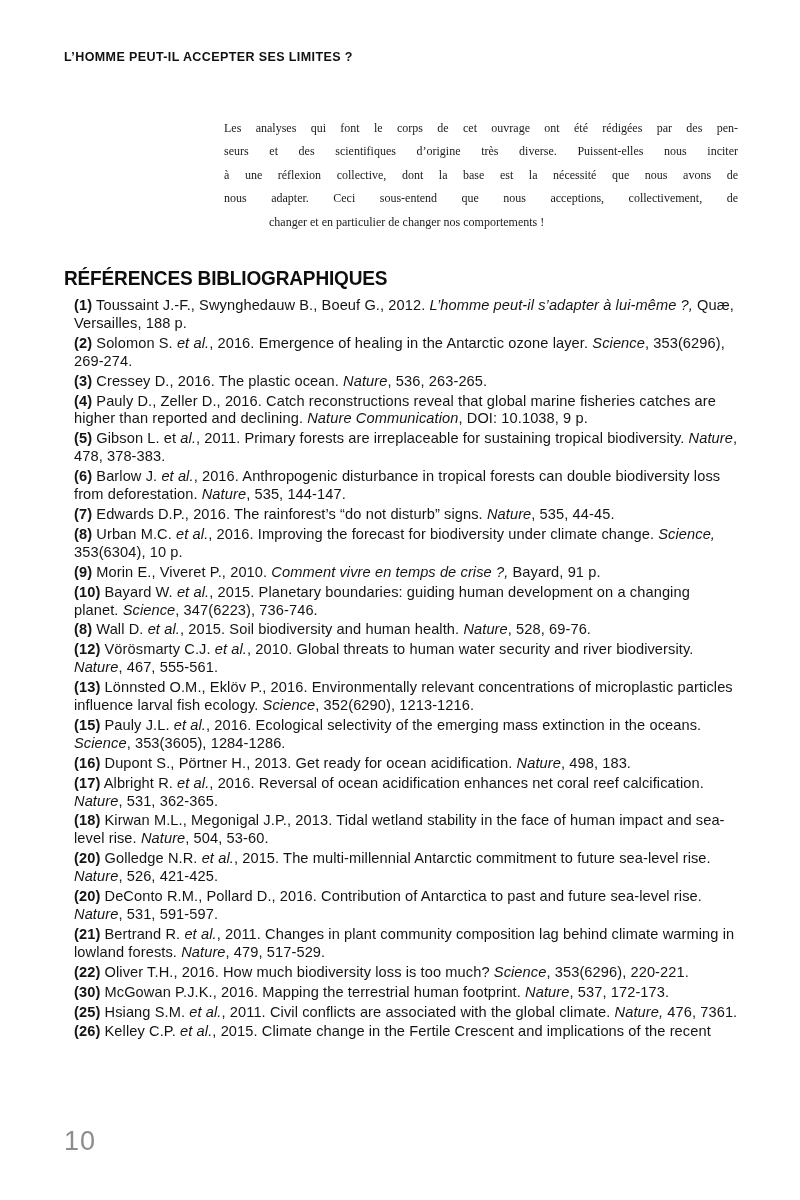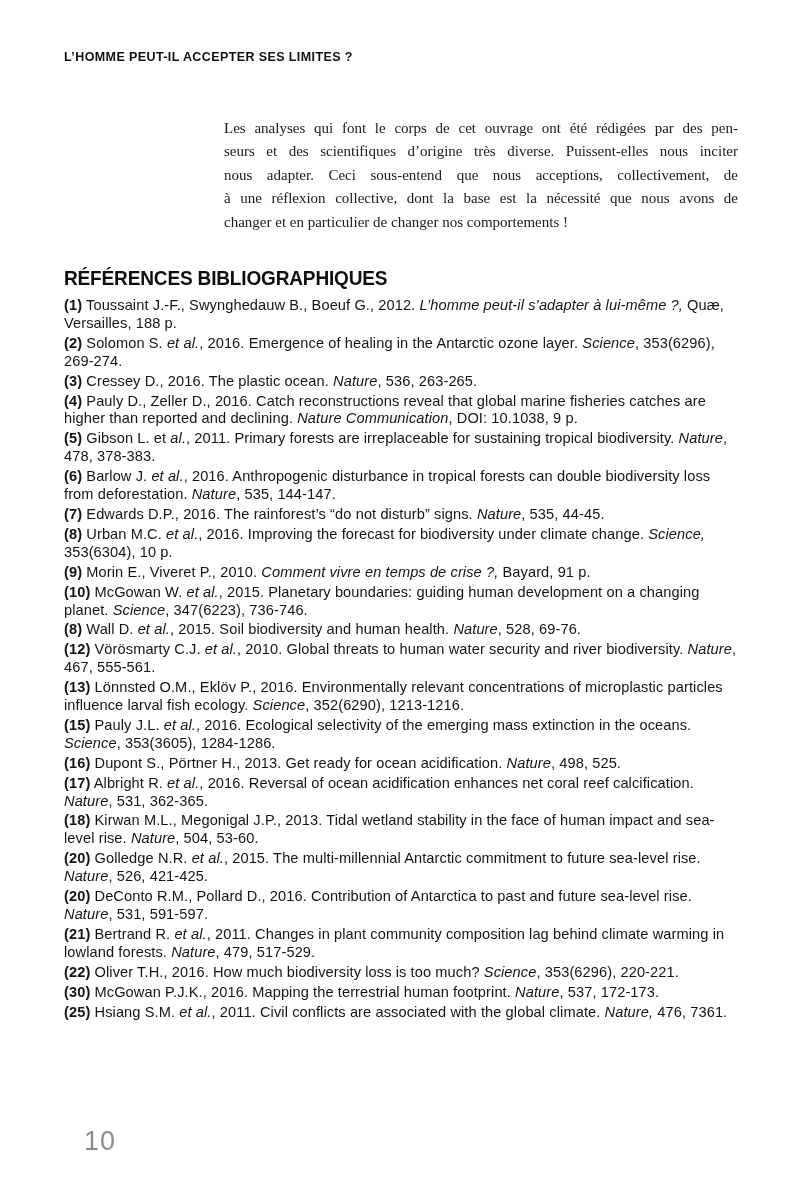--- a/index.html
+++ b/index.html
@@ -20,26 +20,26 @@
     font-weight: bold;
     letter-spacing: 0.4px;
     color: #111;
   }
 
   .intro {
     position: absolute;
     left: 224px; top: 117px;
     width: 514px;
     font-family: "Liberation Serif", serif;
-    font-size: 15px;
+    font-size: 12px;
     line-height: 23.4px;
     color: #1a1a1a;
   }
   .intro-line { text-align: justify; text-align-last: justify; }
-  .intro-line.last { text-align-last: left; }
+  .intro-line.last { text-align-last: left; margin-left: 45px; }
 
   .refs-heading {
     position: absolute;
     left: 64px; top: 266px;
     margin: 0;
     font-size: 20.5px;
     font-weight: bold;
     letter-spacing: -0.2px;
     transform: scaleX(0.93);
     transform-origin: left center;
@@ -49,71 +49,71 @@
 
   .refs {
     position: absolute;
     left: 64px; top: 297px;
     width: 674px;
     font-size: 14.6px;
     line-height: 17.9px;
     letter-spacing: 0.1px;
     color: #141414;
   }
-  .ref { margin: 0 0 2px 0; }
+  .ref { margin: 0 0 2px 10px; }
   .ref b { font-weight: bold; }
   .ref em { font-style: italic; }
 
   .page-number {
     position: absolute;
     left: 64px; top: 1126px;
     font-size: 27px;
     font-weight: normal;
     letter-spacing: 1px;
-    margin-left: 20px;
   }
 </style>
 </head>
 <body style="background: rgb(255, 255, 255); color: rgb(22, 22, 22);">
 
 <div class="page">
 
   <div class="running-header">L’HOMME PEUT-IL ACCEPTER SES LIMITES ?</div>
 
   <div class="intro">
       <div class="intro-line">Les analyses qui font le corps de cet ouvrage ont été rédigées par des pen-</div>
       <div class="intro-line">seurs et des scientifiques d’origine très diverse. Puissent-elles nous inciter</div>
+      <div class="intro-line">à une réflexion collective, dont la base est la nécessité que nous avons de</div>
       <div class="intro-line">nous adapter. Ceci sous-entend que nous acceptions, collectivement, de</div>
-      <div class="intro-line">à une réflexion collective, dont la base est la nécessité que nous avons de</div>
       <div class="intro-line last">changer et en particulier de changer nos comportements !</div>
     </div>
 
   <h1 class="refs-heading">RÉFÉRENCES BIBLIOGRAPHIQUES</h1>
 
   <div class="refs">
       <p class="ref"><b>(1)</b><span> Toussaint J.-F., Swynghedauw B., Boeuf G., 2012. </span><em>L’homme peut-il s’adapter à lui-même ?,</em><span> Quæ, Versailles, 188 p.</span></p>
       <p class="ref"><b>(2)</b><span> Solomon S. </span><em>et al.</em><span>, 2016. Emergence of healing in the Antarctic ozone layer. </span><em>Science</em><span>, 353(6296), 269-274.</span></p>
       <p class="ref"><b>(3)</b><span> Cressey D., 2016. The plastic ocean. </span><em>Nature</em><span>, 536, 263-265.</span></p>
       <p class="ref"><b>(4)</b><span> Pauly D., Zeller D., 2016. Catch reconstructions reveal that global marine fisheries catches are higher than reported and declining. </span><em>Nature Communication</em><span>, DOI: 10.1038, 9 p.</span></p>
       <p class="ref"><b>(5)</b><span> Gibson L. et </span><em>al.</em><span>, 2011. Primary forests are irreplaceable for sustaining tropical biodiversity. </span><em>Nature</em><span>, 478, 378-383.</span></p>
       <p class="ref"><b>(6)</b><span> Barlow J. </span><em>et al.</em><span>, 2016. Anthropogenic disturbance in tropical forests can double biodiversity loss from deforestation. </span><em>Nature</em><span>, 535, 144-147.</span></p>
       <p class="ref"><b>(7)</b><span> Edwards D.P., 2016. The rainforest’s “do not disturb” signs. </span><em>Nature</em><span>, 535, 44-45.</span></p>
       <p class="ref"><b>(8)</b><span> Urban M.C. </span><em>et al.</em><span>, 2016. Improving the forecast for biodiversity under climate change. </span><em>Science,</em><span> 353(6304), 10 p.</span></p>
       <p class="ref"><b>(9)</b><span> Morin E., Viveret P., 2010. </span><em>Comment vivre en temps de crise ?,</em><span> Bayard, 91 p.</span></p>
-      <p class="ref"><b>(10)</b><span> McGowan W. </span><em>et al.</em><span>, 2015. Planetary boundaries: guiding human development on a changing planet. </span><em>Science</em><span>, 347(6223), 736-746.</span></p>
+      <p class="ref"><b>(10)</b><span> Bayard W. </span><em>et al.</em><span>, 2015. Planetary boundaries: guiding human development on a changing planet. </span><em>Science</em><span>, 347(6223), 736-746.</span></p>
       <p class="ref"><b>(8)</b><span> Wall D. </span><em>et al.</em><span>, 2015. Soil biodiversity and human health. </span><em>Nature</em><span>, 528, 69-76.</span></p>
       <p class="ref"><b>(12)</b><span> Vörösmarty C.J. </span><em>et al.</em><span>, 2010. Global threats to human water security and river biodiversity. </span><em>Nature</em><span>, 467, 555-561.</span></p>
       <p class="ref"><b>(13)</b><span> Lönnsted O.M., Eklöv P., 2016. Environmentally relevant concentrations of microplastic particles influence larval fish ecology. </span><em>Science</em><span>, 352(6290), 1213-1216.</span></p>
       <p class="ref"><b>(15)</b><span> Pauly J.L. </span><em>et al.</em><span>, 2016. Ecological selectivity of the emerging mass extinction in the oceans. </span><em>Science</em><span>, 353(3605), 1284-1286.</span></p>
-      <p class="ref"><b>(16)</b><span> Dupont S., Pörtner H., 2013. Get ready for ocean acidification. </span><em>Nature</em><span>, 498, 525.</span></p>
+      <p class="ref"><b>(16)</b><span> Dupont S., Pörtner H., 2013. Get ready for ocean acidification. </span><em>Nature</em><span>, 498, 183.</span></p>
       <p class="ref"><b>(17)</b><span> Albright R. </span><em>et al.</em><span>, 2016. Reversal of ocean acidification enhances net coral reef calcification. </span><em>Nature</em><span>, 531, 362-365.</span></p>
       <p class="ref"><b>(18)</b><span> Kirwan M.L., Megonigal J.P., 2013. Tidal wetland stability in the face of human impact and sea-level rise. </span><em>Nature</em><span>, 504, 53-60.</span></p>
       <p class="ref"><b>(20)</b><span> Golledge N.R. </span><em>et al.</em><span>, 2015. The multi-millennial Antarctic commitment to future sea-level rise. </span><em>Nature</em><span>, 526, 421-425.</span></p>
       <p class="ref"><b>(20)</b><span> DeConto R.M., Pollard D., 2016. Contribution of Antarctica to past and future sea-level rise. </span><em>Nature</em><span>, 531, 591-597.</span></p>
       <p class="ref"><b>(21)</b><span> Bertrand R. </span><em>et al.</em><span>, 2011. Changes in plant community composition lag behind climate warming in lowland forests. </span><em>Nature</em><span>, 479, 517-529.</span></p>
       <p class="ref"><b>(22)</b><span> Oliver T.H., 2016. How much biodiversity loss is too much? </span><em>Science</em><span>, 353(6296), 220-221.</span></p>
       <p class="ref"><b>(30)</b><span> McGowan P.J.K., 2016. Mapping the terrestrial human footprint. </span><em>Nature</em><span>, 537, 172-173.</span></p>
       <p class="ref"><b>(25)</b><span> Hsiang S.M. </span><em>et al.</em><span>, 2011. Civil conflicts are associated with the global climate. </span><em>Nature,</em><span> 476, 7361.</span></p>
+      <p class="ref"><b>(26)</b><span> Kelley C.P. </span><em>et al.</em><span>, 2015. Climate change in the Fertile Crescent and implications of the recent</span></p>
     </div>
 
   <div class="page-number" style="color: rgb(140, 140, 140);">10</div>
 
 </div>
 
 </body></html>

